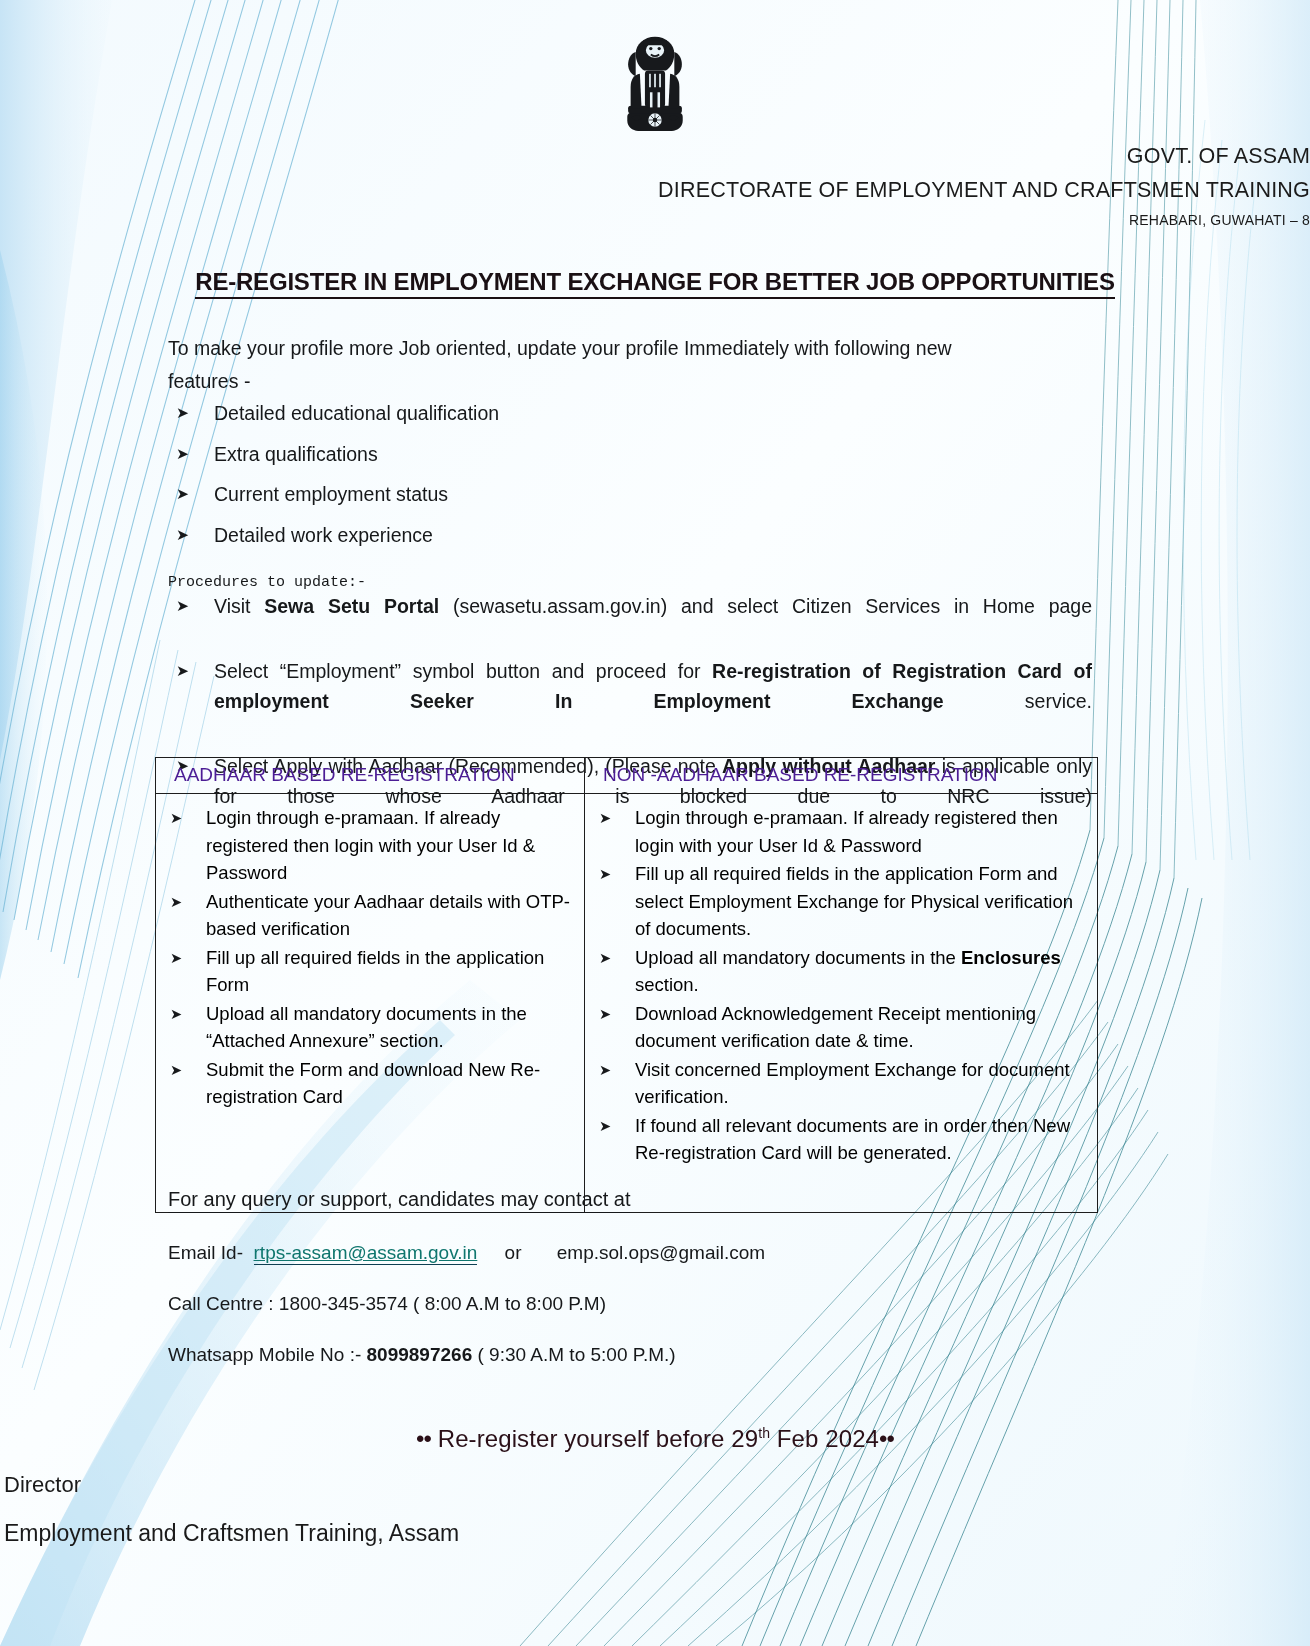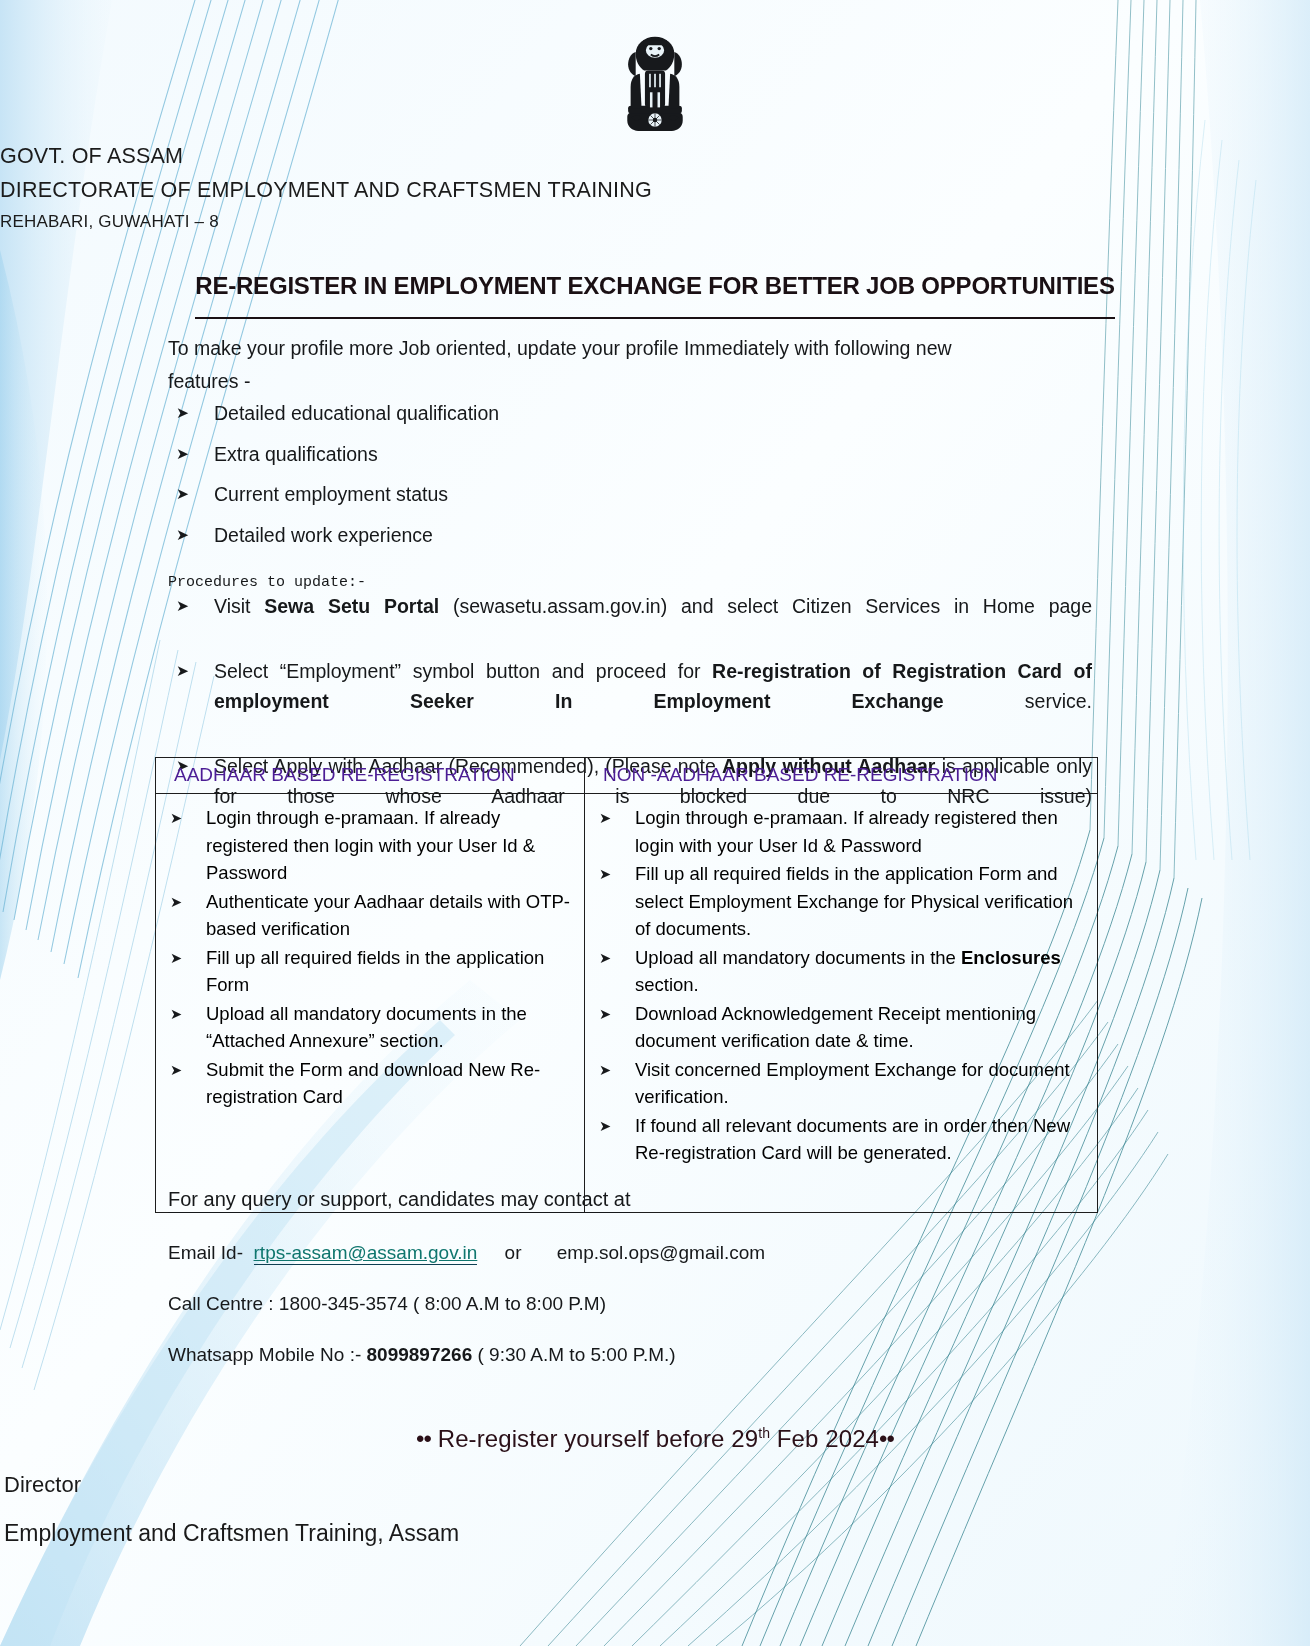--- a/index.html
+++ b/index.html
@@ -10,32 +10,32 @@
     position:relative;overflow:hidden;
   }
   
   #bg{position:absolute;inset:0;width:1310px;height:1646px;z-index:0;}
   
   #page{position:relative;z-index:2;width:1310px;height:1646px;}
 
   .emblem-wrap{text-align:center;padding-top:18px;}
   .emblem{display:inline-block;width:84px;height:120px;}
 
-  .org{text-align:left;color:#1b1b1b;}
+  .org{text-align:right;color:#1b1b1b;}
   .org .l1{font-size:21.5px;letter-spacing:.2px;margin-top:2px;}
   .org .l2{font-size:21.5px;letter-spacing:.2px;margin-top:9px;}
-  .org .l3{font-size:17px;letter-spacing:.2px;margin-top:9px;}
+  .org .l3{font-size:14px;letter-spacing:.2px;margin-top:9px;}
 
   .headline{
     text-align:center;margin-top:40px;
     font-size:24px;font-weight:bold;color:#1a1014;
     letter-spacing:-.2px;
   }
   .headline span{
-    border-bottom:2.5px solid #1a1014;padding-bottom:18px;
+    border-bottom:2.5px solid #1a1014;padding-bottom:2px;
   }
 
   .body-area{
     position:absolute;left:168px;top:332px;width:930px;color:#16181a;
   }
   .intro{font-size:19.5px;line-height:33px;width:845px;}
 
   ul.arrows{list-style:none;margin:0;padding:0;}
   ul.arrows>li{
     position:relative;padding-left:46px;font-size:19.5px;line-height:30px;

